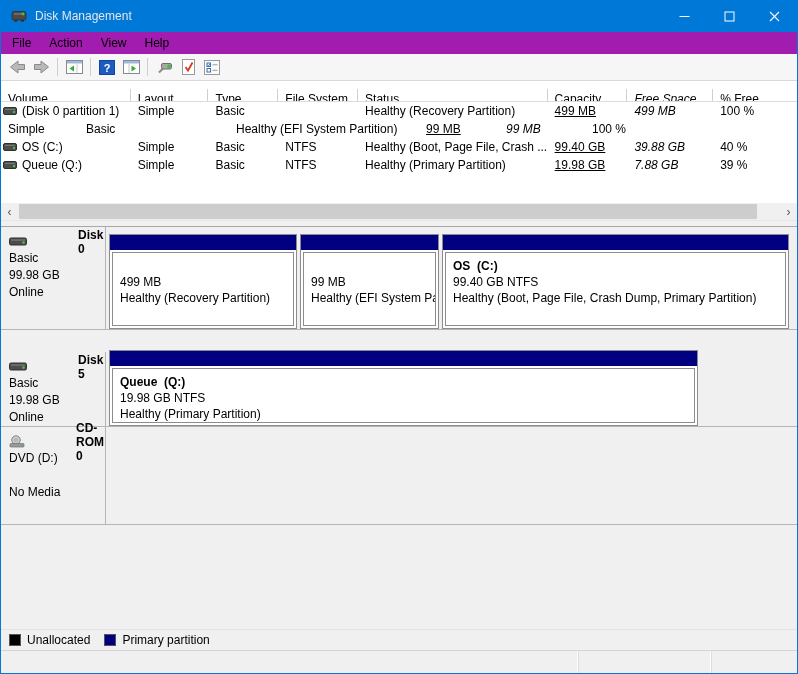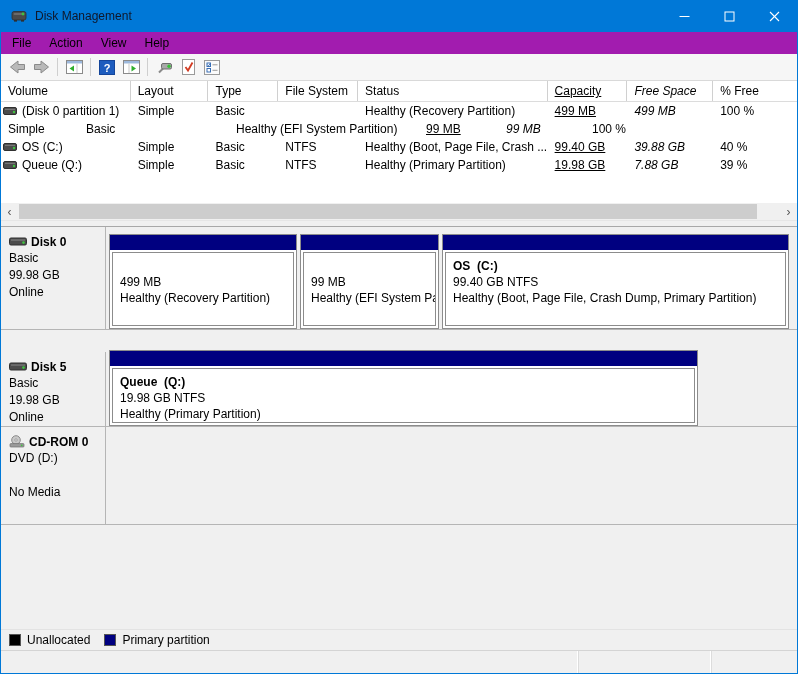--- a/index.html
+++ b/index.html
@@ -2,41 +2,41 @@
 <html><head>
 <meta charset="utf-8">
 <style>
   * { margin:0; padding:0; box-sizing:border-box; }
   html,body { width:798px; height:674px; overflow:hidden; }
   body { font-family:"Liberation Sans", sans-serif; font-size:12px; color:#000; background:#fff; }
   .window { width:798px; height:674px; display:flex; flex-direction:column;
             border-left:1px solid #0078d7; border-right:1px solid #0078d7; border-bottom:1px solid #0078d7; }
 
   
-  .titlebar { height:32px; background:#0078d7; color:#0f172a; display:flex; align-items:center; flex:none; }
+  .titlebar { height:32px; background:#0078d7; color:#e5e5e5; display:flex; align-items:center; flex:none; }
   .title-icon { width:16px; height:16px; margin:0 8px 0 10px; flex:none; }
   .title-text { flex:1; font-size:12px; }
   .win-controls { display:flex; height:32px; }
   .win-btn { width:45px; height:32px; display:flex; align-items:center; justify-content:center; }
 
   
   .menubar { height:22px; background:#a21caf; display:flex; align-items:center; flex:none; }
   .menu-item { padding:0 9px; height:22px; line-height:22px; }
   .menu-item:first-child { margin-left:2px; }
 
   
   .toolbar { height:27px; background:#f6f6f6; display:flex; align-items:center; flex:none;
              border-bottom:1px solid #d9d9d9; padding-left:4px; }
   .tb-btn { width:24px; height:22px; display:flex; align-items:center; justify-content:center; flex:none; }
   .tb-sep { width:1px; height:18px; background:#cfcfcf; margin:0 4px; flex:none; }
 
   
   .listview { height:139px; background:#fff; display:flex; flex-direction:column; flex:none; }
   .tbl-header { height:21px; display:flex; border-bottom:1px solid #dcdcdc; flex:none; }
-  .th { border-right:1px solid #d0d0d0; padding:3px 0 0 7px; overflow:hidden; white-space:nowrap; }
+  .th { border-right:1px solid #d0d0d0; padding:3px 0 0 7px; overflow:hidden; white-space:nowrap;margin-top:8px; }
   .tbl-row { height:18px; display:flex; align-items:center; flex:none; }
   .td { padding-left:7px; overflow:hidden; white-space:nowrap; height:18px; line-height:18px; }
   .td.vol { display:flex; align-items:center; padding-left:2px; }
   .td.vol svg { margin-right:5px; flex:none; }
   .c0{width:130px;} .c1{width:78px;} .c2{width:70px;} .c3{width:80px;}
   .c4{width:190px;} .c5{width:80px;text-decoration:underline;} .c6{width:86px;font-style:italic;} .c7{width:84px; border-right:none;}
   .tbl-fill { flex:1; }
 
   
   .hscroll { height:17px; background:#f0f0f0; display:flex; align-items:center; flex:none; }
@@ -45,21 +45,21 @@
   .hs-track { flex:1; height:17px; position:relative; }
   .hs-thumb { position:absolute; left:1px; top:1px; height:15px; width:738px; background:#cdcdcd; }
 
   
   .splitter { height:7px; background:#f0f0f0; border-top:1px solid #e6e6e6; border-bottom:1px solid #a8a8a8; flex:none; }
 
   
   .graphical { flex:1; background:#f0f0f0; display:flex; flex-direction:column; overflow:hidden; }
   .disk-row { display:flex; border-bottom:1px solid #b5b5b5; flex:none; }
   .disk-label { width:105px; flex:none; border-right:1px solid #b5b5b5; padding:6px 4px 0 8px; }
-  .disk-name { display:flex; align-items:center; font-weight:bold; height:17px; }
+  .disk-name { display:flex; align-items:center; font-weight:bold; height:17px;gap:47px; }
   .disk-name svg { margin-right:4px; flex:none; }
   .disk-line { height:17px; line-height:17px; }
   .parts-area { flex:1; display:flex; padding:7px 5px 0 3px; }
   .part { border:1px solid #8c8c8c; background:#fff; margin-right:3px; overflow:hidden;
           display:flex; flex-direction:column; }
   .part-head { height:15px; background:#000080; flex:none; }
   .part-body { flex:1; border:1px solid #8c8c8c; margin:2px; padding:5px 0 0 7px; overflow:hidden; }
   .p-line { height:16px; line-height:16px; white-space:pre; overflow:hidden; }
   .p-title { font-weight:bold; }
   .gfx-fill { flex:1; }

